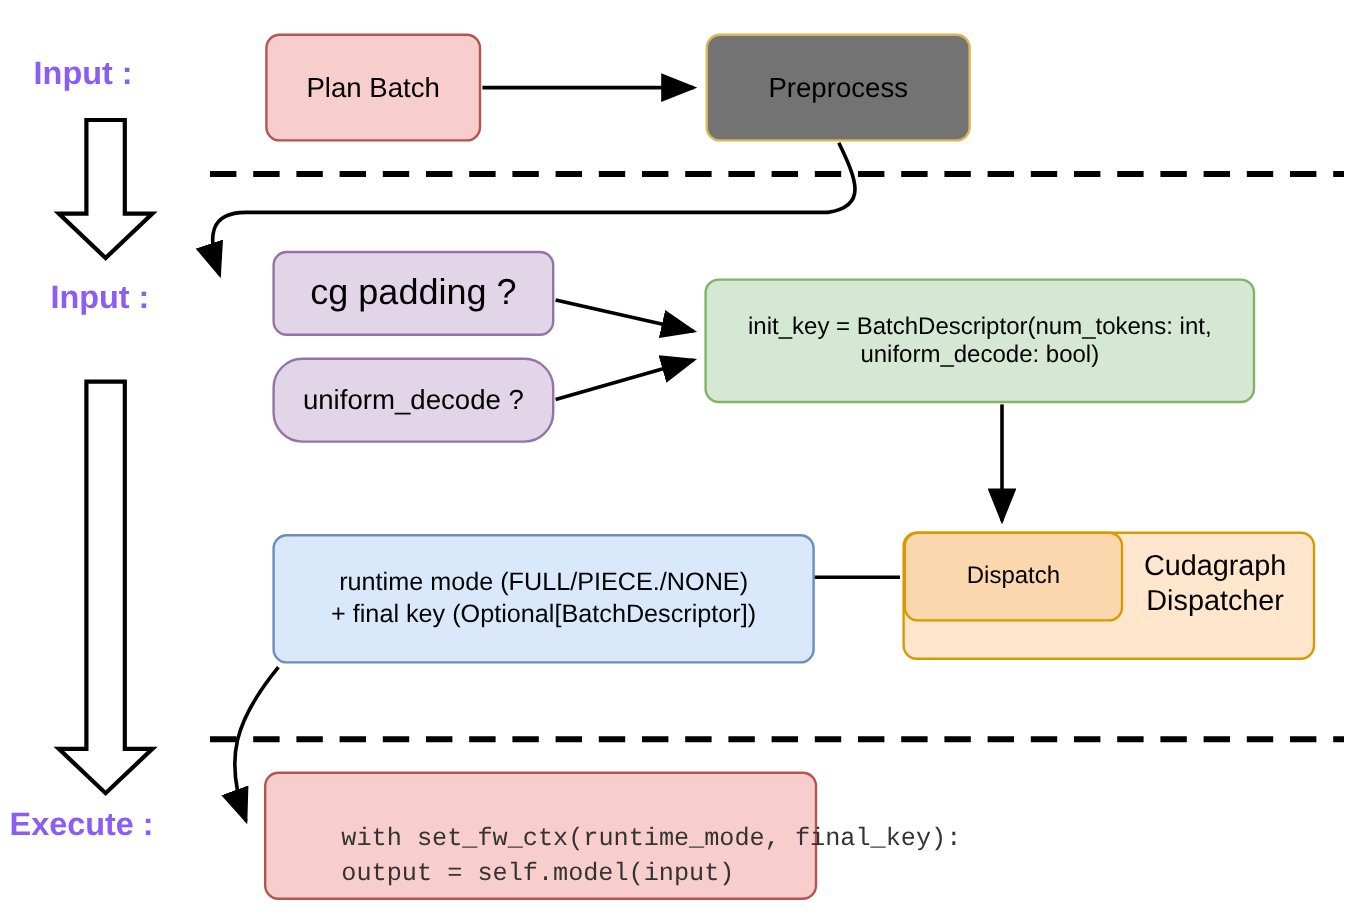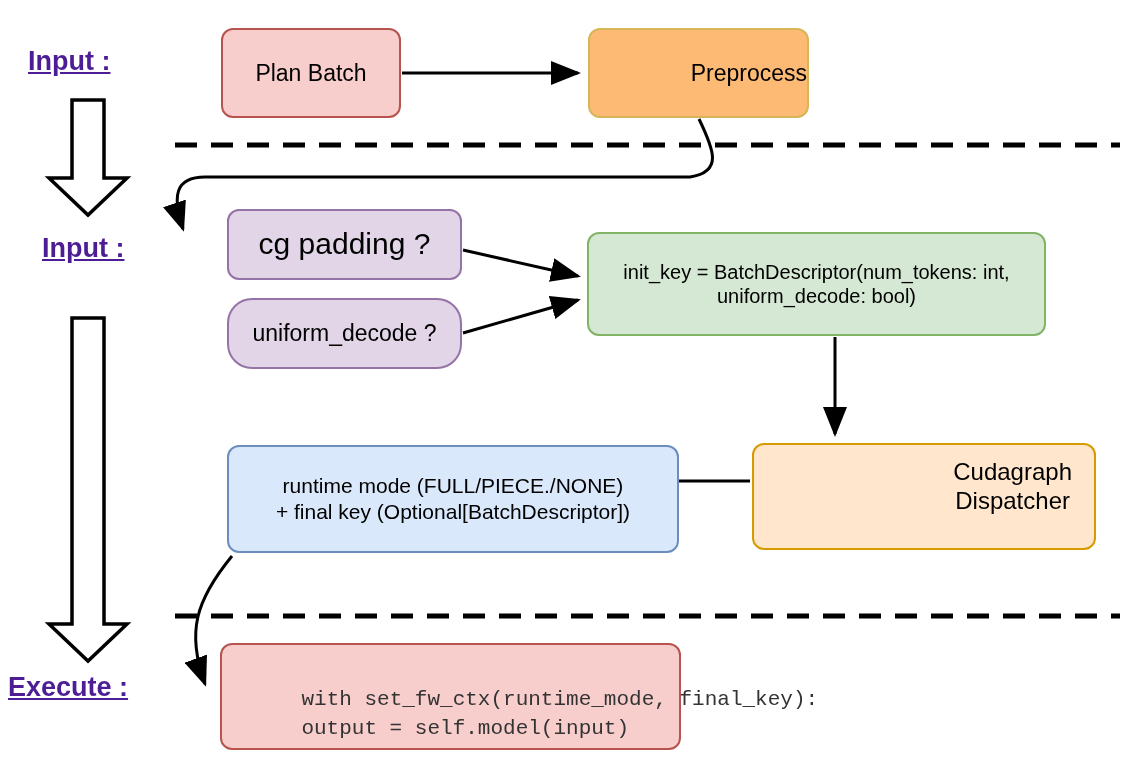--- a/index.html
+++ b/index.html
@@ -3,43 +3,43 @@
 <meta charset="utf-8">
 <style>
   html,body{margin:0;padding:0;background:#ffffff;}
   body{width:1142px;height:770px;position:relative;overflow:hidden;
        font-family:"Liberation Sans",sans-serif;}
   #canvas{position:absolute;left:0;top:0;width:1142px;height:770px;}
   svg.layer{position:absolute;left:0;top:0;width:1142px;height:770px;overflow:visible;}
   .node{position:absolute;box-sizing:border-box;display:flex;align-items:center;
         justify-content:center;text-align:center;border-radius:12px;border-width:2px;
         border-style:solid;line-height:1.22;color:#000;}
-  .stage-label{position:absolute;font-weight:bold;font-size:27px;color:#4c1d95;
-               white-space:nowrap;text-decoration:underline;}
+  .stage-label{position:absolute;font-weight:bold;font-size:27px;color:#8b5cf6;
+               white-space:nowrap;}
   
   #n-input-batch{left:221px;top:28px;width:180px;height:90px;
     background:#f8cecc;border-color:#b85450;font-size:23px;}
   #n-preprocess{left:588px;top:28px;width:221px;height:90px;
-    background:#fdba74;border-color:#d6b656;font-size:23px;justify-content:flex-end;}
+    background:#737373;border-color:#d6b656;font-size:23px;}
   #n-cg-padding{left:227px;top:209px;width:235px;height:71px;
     background:#e1d5e7;border-color:#9673a6;font-size:30px;}
   #n-uniform-decode{left:227px;top:298px;width:235px;height:71px;
     background:#e1d5e7;border-color:#9673a6;font-size:23px;border-radius:25px;}
   #n-init-key{left:587px;top:232px;width:459px;height:104px;
     background:#d5e8d4;border-color:#82b366;font-size:20px;padding:0 10px;}
   #n-runtime-mode{left:227px;top:445px;width:452px;height:108px;
     background:#dae8fc;border-color:#6c8ebf;font-size:21px;padding:0 8px;}
   #n-cudagraph-dispatcher{left:752px;top:443px;width:344px;height:107px;
     background:#ffe6cc;border-color:#d79b00;font-size:24px;
     align-items:flex-start;justify-content:flex-end;padding:12px 22px 0 0;}
   #n-dispatch{left:753px;top:443px;width:183px;height:75px;
     background:#fad7ac;border-color:#d79b00;font-size:20px;}
   #n-code{left:220px;top:643px;width:461px;height:107px;
     background:#f8cecc;border-color:#b85450;font-family:"Liberation Mono",monospace;
-    font-size:21px;color:#333333;display:block;padding:13px 0 0 29px;text-align:left;
+    font-size:21px;color:#333333;display:block;padding:13px 0 0 12px;text-align:left;
     white-space:pre;line-height:1.35;}
   #lbl-input{left:28px;top:46px;}
   #lbl-plan{left:42px;top:233px;}
   #lbl-execute{left:8px;top:672px;}
 </style>
 </head>
 <body>
 
 <div id="canvas">
 
@@ -98,19 +98,22 @@
   </div>
 
   <div class="node" id="n-runtime-mode">
     <span class="multiline">runtime mode (FULL/PIECE./NONE)<br>+ final key (Optional[BatchDescriptor])</span>
   </div>
 
   <div class="node" id="n-cudagraph-dispatcher">
     <span class="multiline">Cudagraph<br>Dispatcher</span>
   </div>
 
+  <div class="node" id="n-dispatch">
+    <span>Dispatch</span>
+  </div>
 
   <div class="node" id="n-code">
     <span>with set_fw_ctx(runtime_mode, final_key):
     output = self.model(input)</span>
   </div>
 
 </div>
 
 </body></html>

